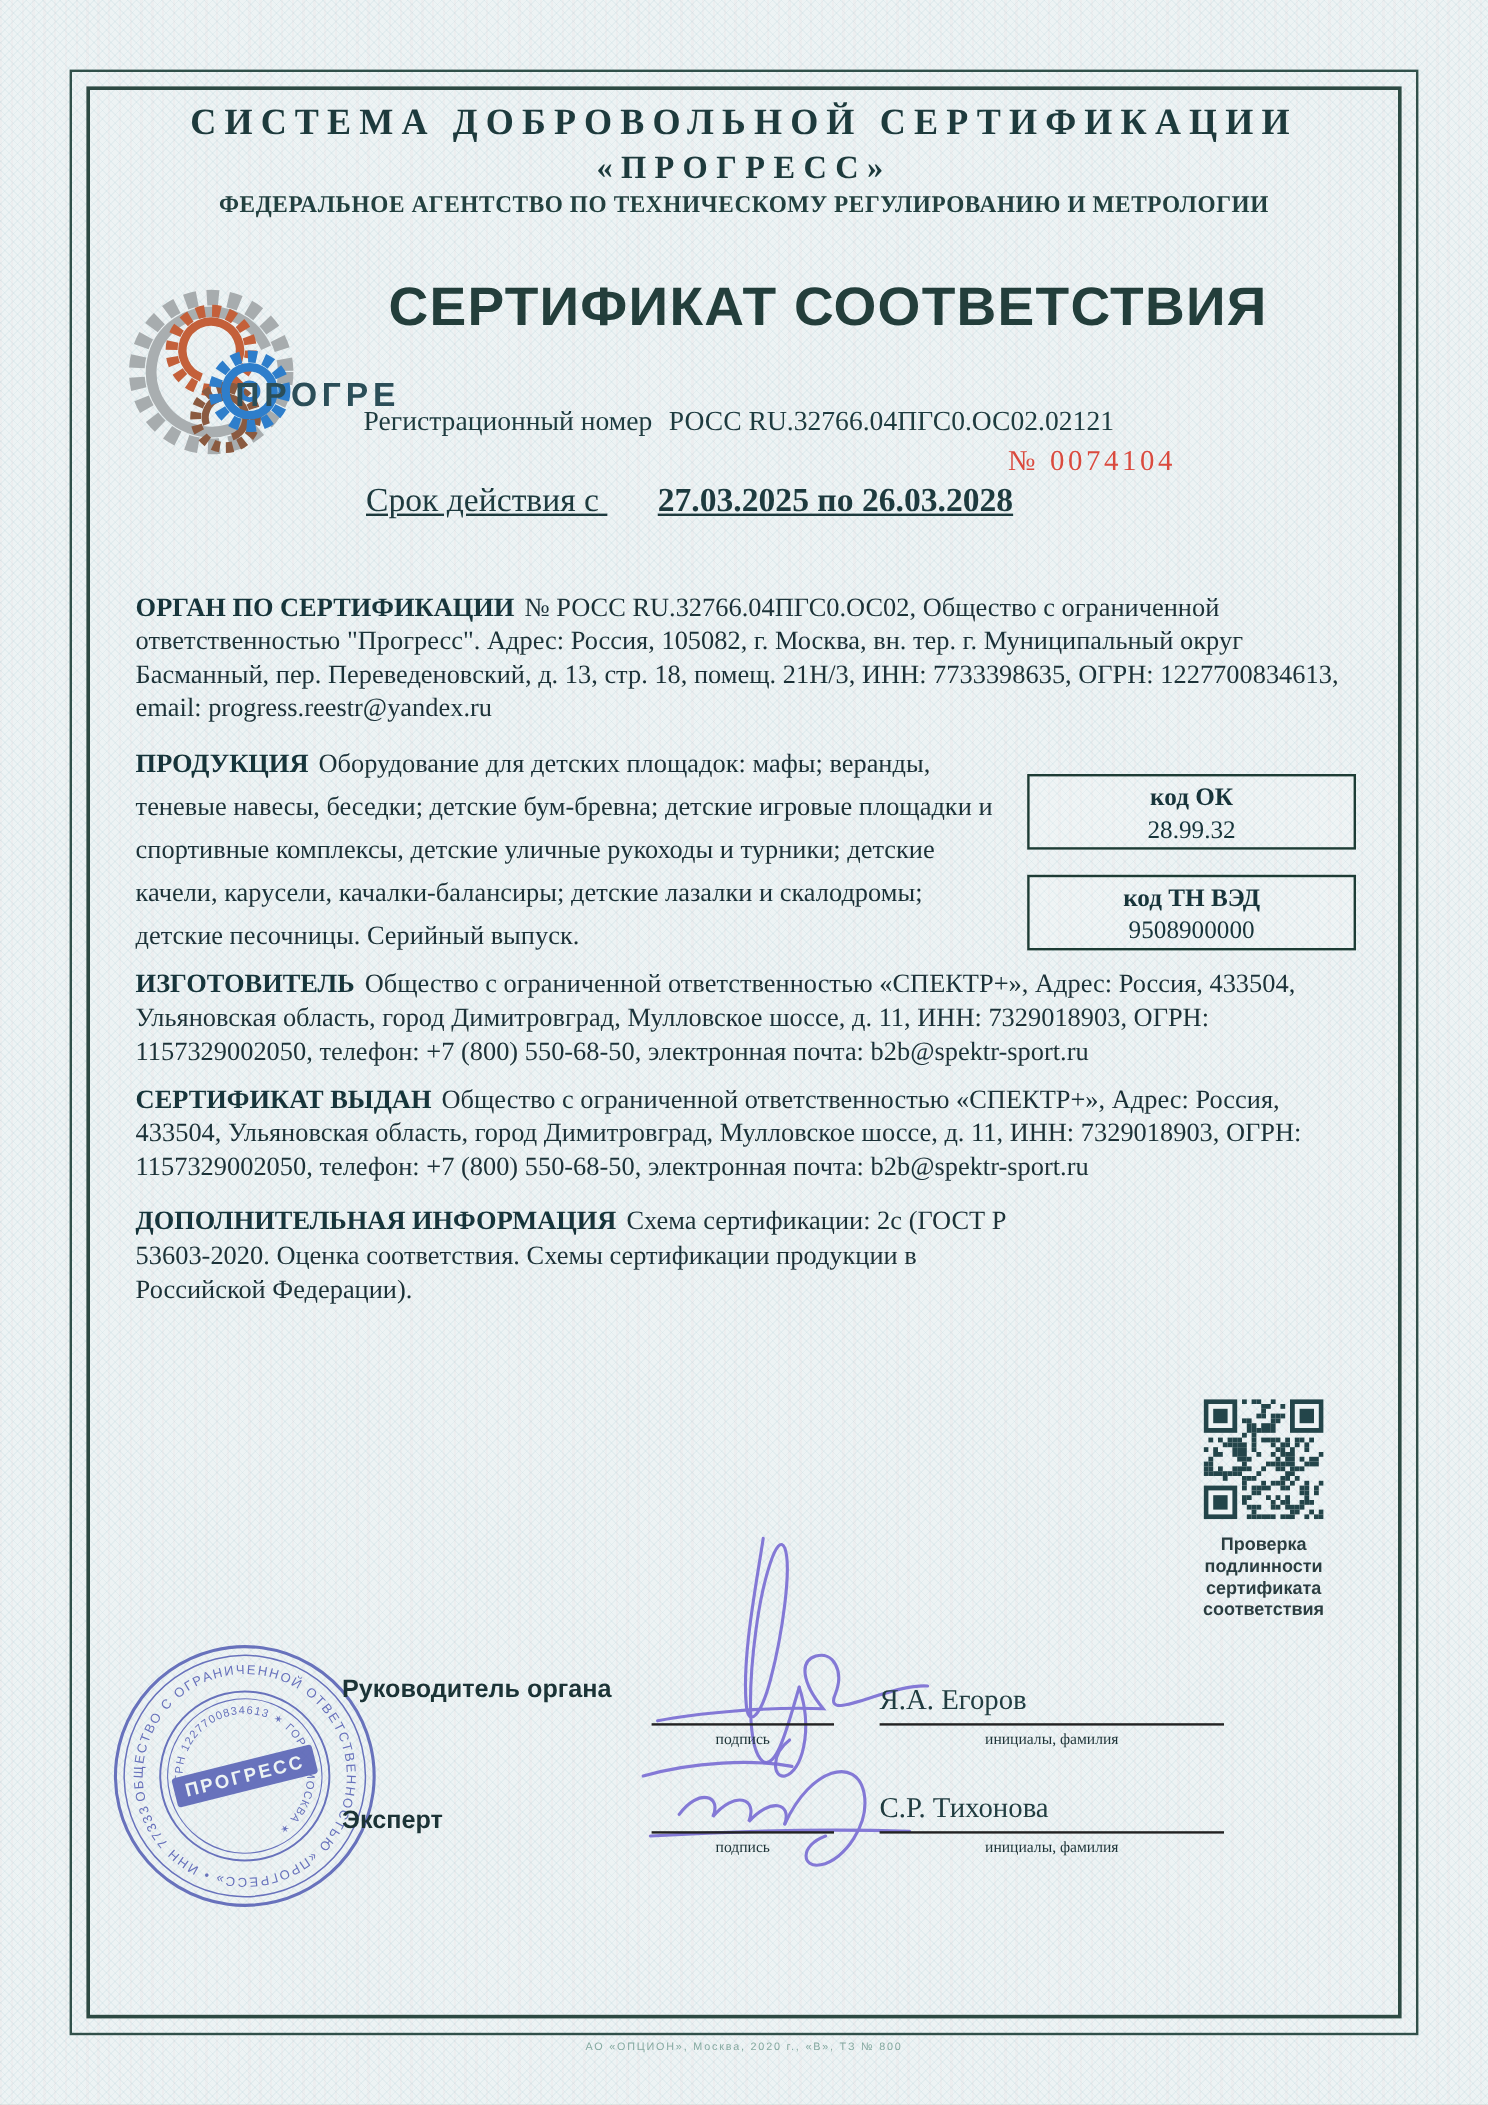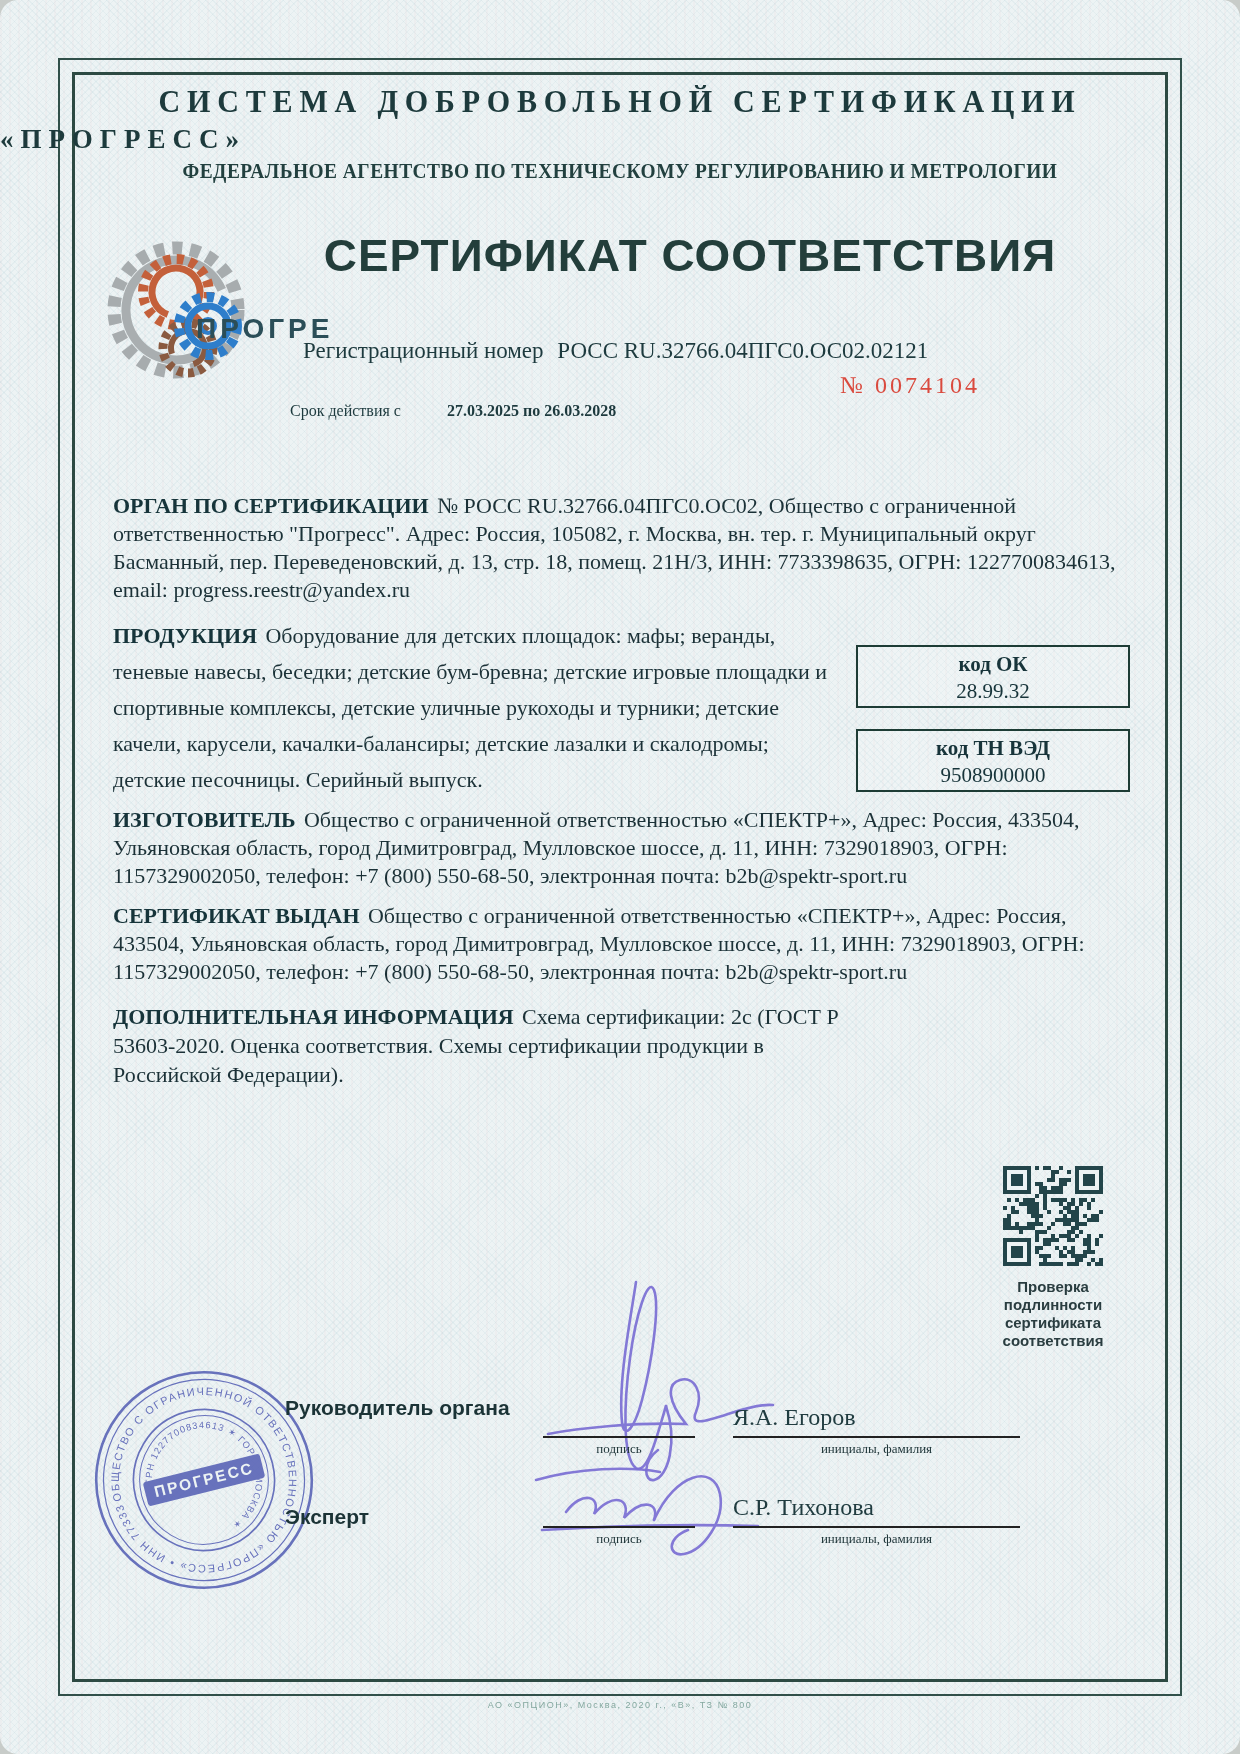--- a/index.html
+++ b/index.html
@@ -5,41 +5,40 @@
   html,body{margin:0;padding:0;background:#c8ccc9;}
   .page{
     position:relative;width:1240px;height:1754px;margin:0 auto;overflow:hidden;
     background-color:#edf3f4;
     background-image:
       repeating-linear-gradient(45deg, rgba(125,175,188,.085) 0 1px, transparent 1px 5px),
       repeating-linear-gradient(135deg, rgba(125,175,188,.085) 0 1px, transparent 1px 5px),
       repeating-linear-gradient(90deg, rgba(226,150,160,.05) 0 2px, transparent 2px 9px);
     font-family:"Liberation Serif","DejaVu Serif",serif;
     color:#1b3137;
-    border-radius:18px;
   }
   .frame-outer{position:absolute;inset:58px;border:2px solid #31504a;pointer-events:none;}
   .frame-inner{position:absolute;inset:72px;border:3px solid #2d4a43;pointer-events:none;}
 
   .hdr1{position:absolute;top:84px;left:0;right:0;text-align:center;
         font-weight:bold;font-size:31px;letter-spacing:7px;color:#1d3a3c;transform:scaleX(.97);}
-  .hdr2{position:absolute;top:124px;left:0;right:0;text-align:left;
+  .hdr2{position:absolute;top:124px;left:0;right:0;text-align:center;
         font-weight:bold;font-size:27px;letter-spacing:7px;color:#1d3a3c;}
   .hdr3{position:absolute;top:160px;left:0;right:0;text-align:center;
         font-weight:bold;font-size:20px;letter-spacing:.5px;color:#22403f;transform:scaleX(.97);}
 
   .logo{position:absolute;left:96px;top:226px;}
   .title{position:absolute;left:330px;top:230px;width:720px;text-align:center;
          font-family:"Liberation Sans","DejaVu Sans",sans-serif;
          font-weight:bold;font-size:45px;letter-spacing:1px;color:#233e3b;transform:scaleX(1.02);}
   .regline{position:absolute;left:303px;top:338px;font-size:23px;color:#1d3a3e;}
   .regline .num{margin-left:8px;}
   .blanknum{position:absolute;left:830px;top:372px;width:160px;text-align:center;
             font-size:24px;letter-spacing:3px;color:#da4a3e;}
-  .validity{position:absolute;left:290px;top:402px;font-size:16px;color:#1d3a3e;}
+  .validity{position:absolute;left:305px;top:402px;font-size:28px;color:#1d3a3e;text-decoration:underline;}
   .validity .dates{margin-left:42px;font-weight:bold;}
 
   .body{position:absolute;left:113px;top:492px;width:1014px;font-size:22px;}
   .body p{margin:0;}
   .lbl{font-weight:bold;margin-right:.38em;color:#16343a;}
   .sec-organ{line-height:28px;margin-bottom:14px !important;}
   .sec-production{line-height:36px;padding-right:288px;}
   .sec-conformity{margin-top:2px !important;}
   .sec-conformity .lbl{display:block;max-width:700px;line-height:32px;}
   .sec-conformity .txt{display:block;line-height:30px;}

